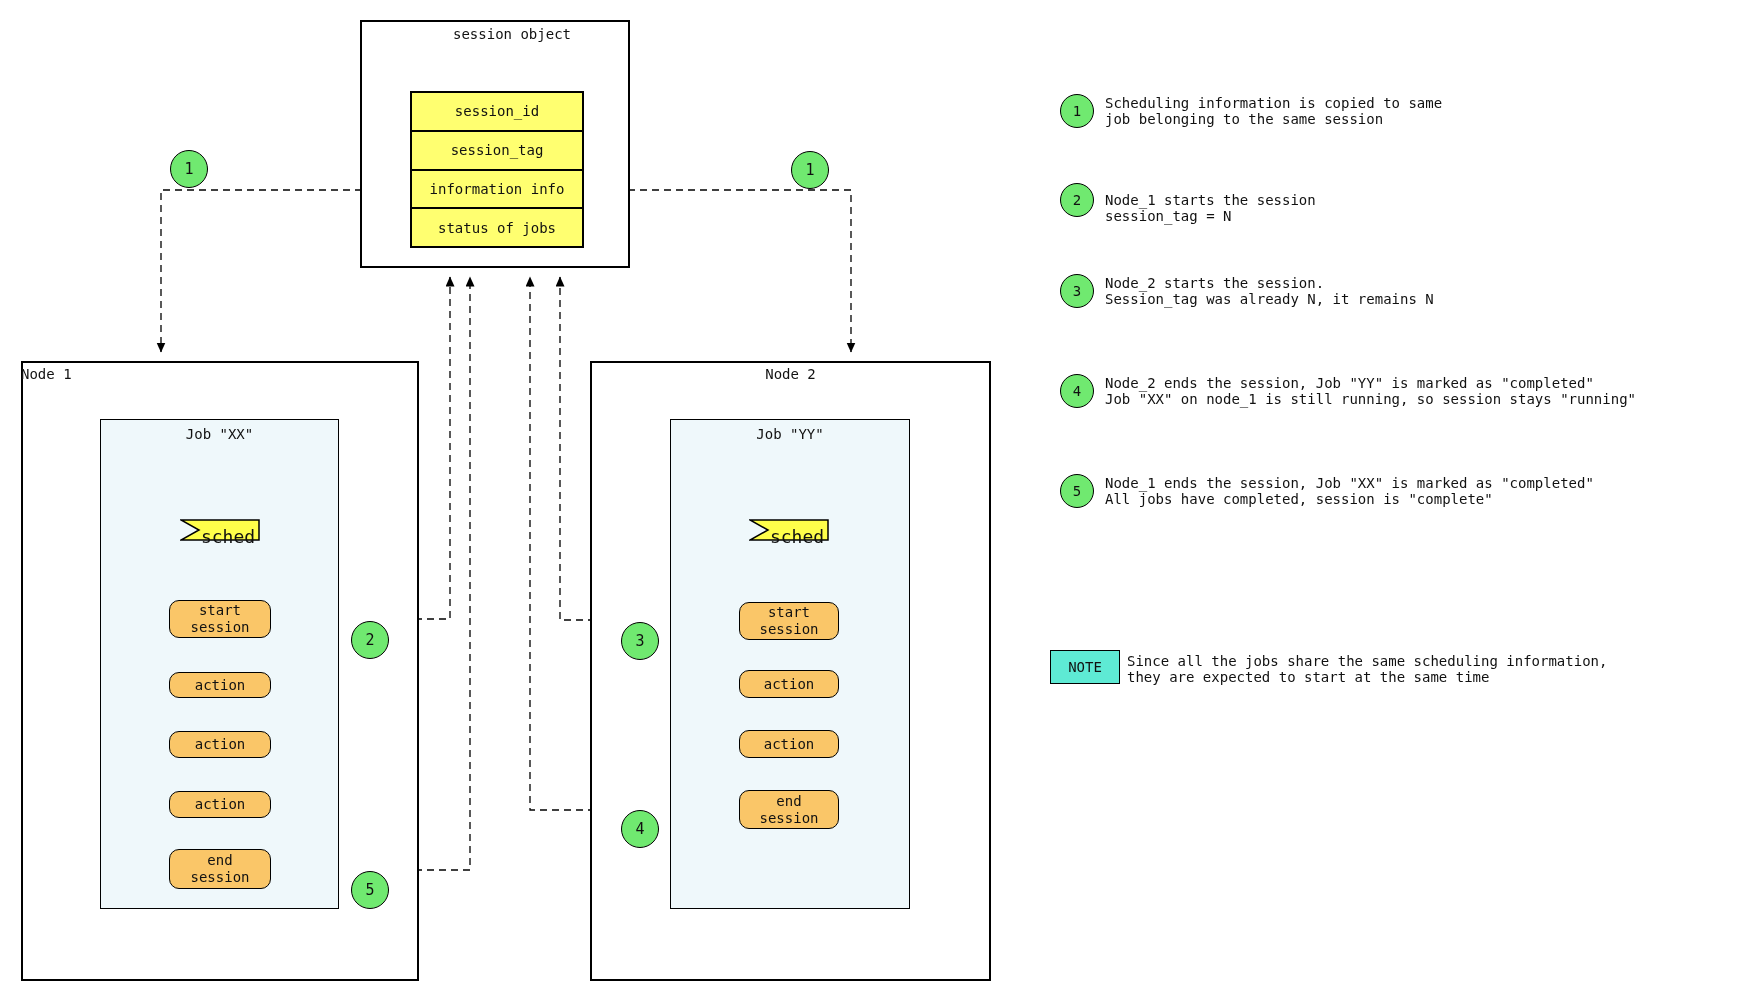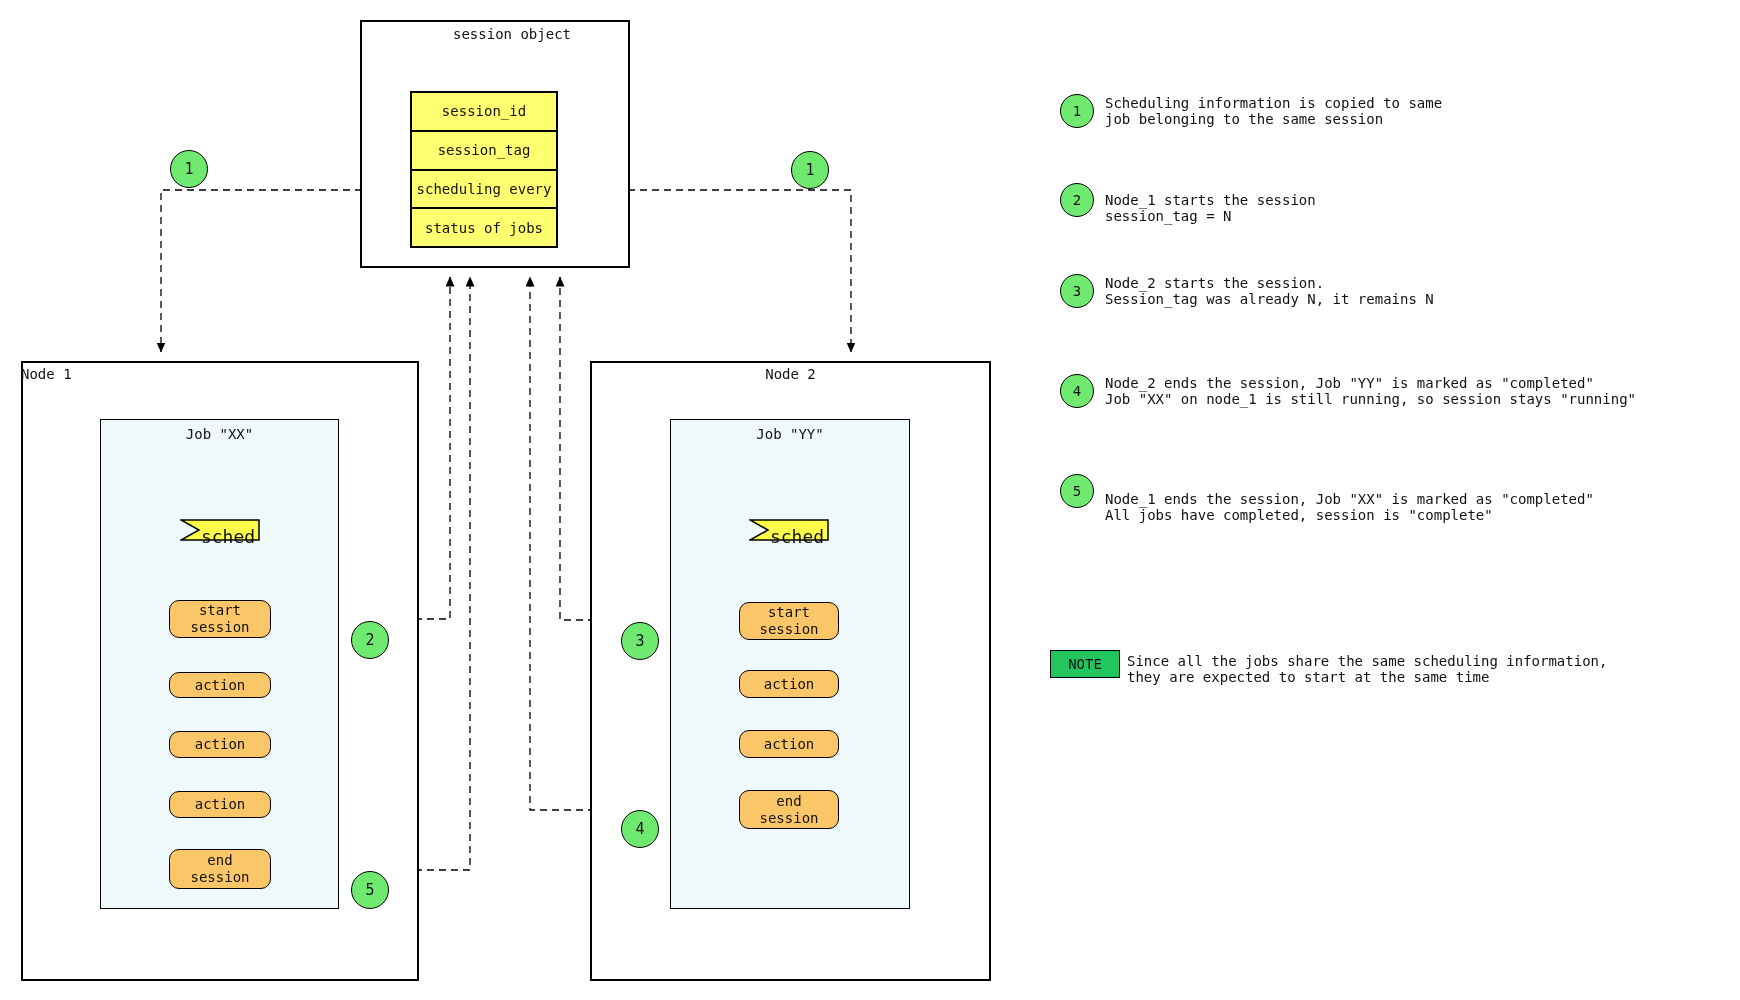--- a/index.html
+++ b/index.html
@@ -6,40 +6,40 @@
   #canvas{
     position:relative;width:1740px;height:1000px;background:#ffffff;overflow:hidden;
     font-family:"DejaVu Sans Mono","Liberation Mono",monospace;color:#111;
   }
   .abs{position:absolute;}
   
   .frame{position:absolute;border:2px solid #000;background:#fff;box-sizing:border-box;}
   .jobbox{position:absolute;border:1.5px solid #000;background:#EFF8FB;box-sizing:border-box;}
   .boxtitle{position:absolute;font-size:14px;white-space:pre;}
   
-  .sess-table{position:absolute;left:410px;top:91px;width:148px;height:157px;
+  .sess-table{position:absolute;left:410px;top:91px;width:174px;height:157px;
     border:2px solid #000;background:#FFFF70;box-sizing:border-box;display:flex;flex-direction:column;}
   .sess-row{flex:1;display:flex;align-items:center;justify-content:center;
     font-size:14px;border-top:2px solid #000;box-sizing:border-box;}
   .sess-row:first-child{border-top:none;}
   
   .step{position:absolute;border:1.5px solid #000;border-radius:10px;background:#FAC668;
     box-sizing:border-box;display:flex;align-items:center;justify-content:center;
     font-size:14px;line-height:17px;text-align:center;white-space:pre-line;}
   
   .badge{position:absolute;width:38px;height:38px;border-radius:50%;background:#70E970;
     border:1.5px solid #000;box-sizing:border-box;display:flex;align-items:center;
     justify-content:center;font-size:15px;}
   .lbadge{position:absolute;width:34px;height:34px;border-radius:50%;background:#70E970;
     border:1.5px solid #000;box-sizing:border-box;display:flex;align-items:center;
     justify-content:center;font-size:14px;}
   
   .legend-item{position:absolute;left:1105px;font-size:14px;line-height:16px;white-space:pre;}
   
-  .notebox{position:absolute;left:1050px;top:650px;width:70px;height:28px;background:#22c55e;
+  .notebox{position:absolute;left:1050px;top:650px;width:70px;height:34px;background:#5eead4;
     border:1.5px solid #000;box-sizing:border-box;display:flex;align-items:center;
     justify-content:center;font-size:14px;}
   .notetext{position:absolute;left:1127px;top:653px;font-size:14px;line-height:16px;white-space:pre;}
   svg.layer{position:absolute;left:0;top:0;pointer-events:none;}
   .flagtext{position:absolute;font-size:18px;padding-left:16px;box-sizing:border-box;
     width:80px;height:34px;display:flex;align-items:center;justify-content:center;}
 </style>
 </head>
 <body>
 
@@ -76,21 +76,21 @@
       <path d="M789,698 V725" marker-end="url(#vee)"></path>
       <path d="M789,758 V785" marker-end="url(#vee)"></path>
     </g>
   </svg>
 
   <div class="frame" style="left:360px;top:20px;width:270px;height:248px;"></div>
   <div class="boxtitle" style="left:360px;top:26px;width:304px;text-align:center;">session object</div>
   <div class="sess-table">
     <div class="sess-row">session_id</div>
     <div class="sess-row">session_tag</div>
-    <div class="sess-row">scheduling every</div>
+    <div class="sess-row">information info</div>
     <div class="sess-row">status of jobs</div>
   </div>
 
   <div class="frame" style="left:21px;top:361px;width:398px;height:620px;"></div>
   <div class="boxtitle" style="left:21px;top:366px;width:452px;text-align:left;">Node 1</div>
 
   <div class="jobbox" style="left:100px;top:419px;width:239px;height:490px;"></div>
   <div class="boxtitle" style="left:100px;top:426px;width:239px;text-align:center;">Job "XX"</div>
 
   <svg class="abs" style="left:180px;top:519px;" width="80" height="22" viewBox="0 0 80 22">
@@ -137,19 +137,19 @@
   <div class="lbadge" style="left:1060px;top:183px;">2</div>
   <div class="legend-item" style="top:184px;margin-top:8px;"><span>Node_1 starts the session</span><br><span>session_tag = N</span></div>
 
   <div class="lbadge" style="left:1060px;top:274px;">3</div>
   <div class="legend-item" style="top:275px;"><span>Node_2 starts the session.</span><br><span>Session_tag was already N, it remains N</span></div>
 
   <div class="lbadge" style="left:1060px;top:374px;">4</div>
   <div class="legend-item" style="top:375px;"><span>Node_2 ends the session, Job "YY" is marked as "completed"</span><br><span>Job "XX" on node_1 is still running, so session stays "running"</span></div>
 
   <div class="lbadge" style="left:1060px;top:474px;">5</div>
-  <div class="legend-item" style="top:475px;margin-top:16px;"><span>Node_1 ends the session, Job "XX" is marked as "completed"</span><br><span>All jobs have completed, session is "complete"</span></div>
+  <div class="legend-item" style="top:475px;"><span>Node_1 ends the session, Job "XX" is marked as "completed"</span><br><span>All jobs have completed, session is "complete"</span></div>
 
 
   <div class="notebox">NOTE</div>
   <div class="notetext"><span>Since all the jobs share the same scheduling information,</span><br><span>they are expected to start at the same time</span></div>
 
 </div>
 
 </body></html>

